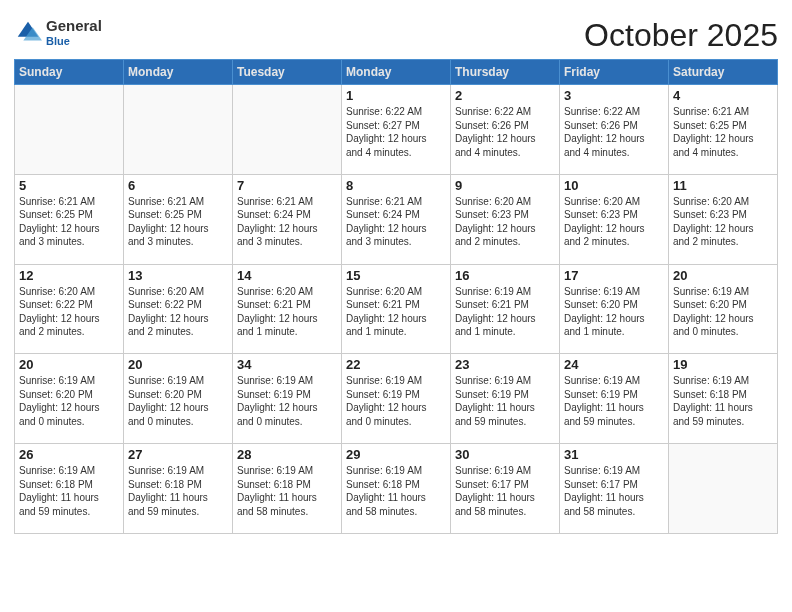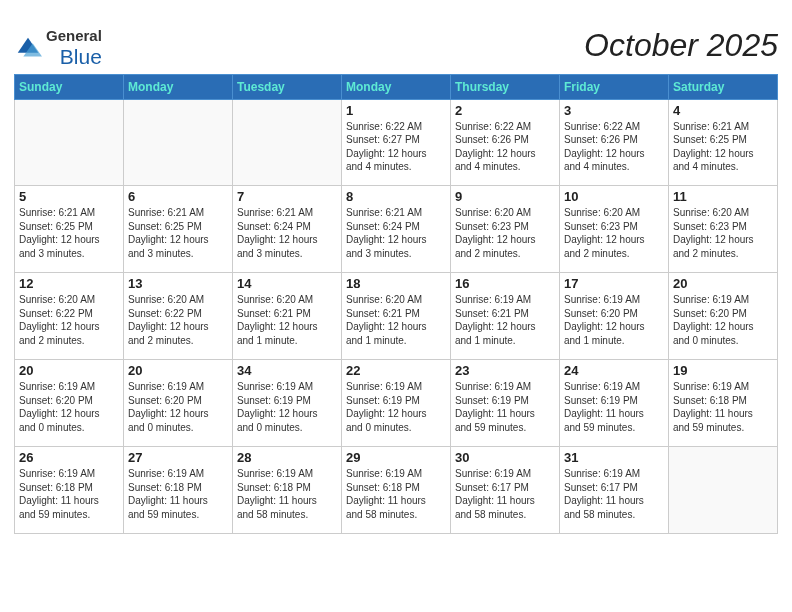--- a/index.html
+++ b/index.html
@@ -8,21 +8,21 @@
       height: 612px;
       font-family: Arial, sans-serif;
       background: #fff;
       overflow: hidden;
     }
     .page {
       width: 792px;
       height: 544px;
       display: flex;
       flex-direction: column;
-      padding: 28px 14px 10px 14px;
+      padding: 18px 14px 10px 14px;
     }
     .header {
       display: flex;
       justify-content: space-between;
       align-items: flex-start;
       margin-bottom: 6px;
     }
     .logo {
       display: flex;
       align-items: center;
@@ -32,53 +32,51 @@
       display: flex;
       flex-direction: column;
       line-height: 1.1;
     }
     .logo-general {
       font-size: 15px;
       font-weight: bold;
       color: #333;
     }
     .logo-blue {
-      font-size: 21px;
-      font-weight: normal;
+      font-size: 11px;
+      font-weight: bold;
       color: #1a5fa8;
-      text-align: right;
     }
     .logo-icon {
       width: 28px;
       height: 28px;
     }
     .title-block {
       text-align: right;
-      font-style: italic;
     }
     .main-title {
       font-size: 32px;
       font-weight: normal;
       color: #222;
       line-height: 1.1;
     }
     .subtitle {
       font-size: 14px;
       color: #444;
     }
     .calendar {
       flex: 1;
       border: 1px solid #ccc;
       border-collapse: collapse;
       width: 100%;
       table-layout: fixed;
     }
     .calendar th {
       background: #2a6db5;
-      color: #5eead4;
+      color: #e5e5e5;
       font-size: 12px;
       font-weight: bold;
       padding: 5px 4px;
       text-align: left;
       border: 1px solid #4a8fd0;
     }
     .calendar td {
       vertical-align: top;
       border: 1px solid #ccc;
       padding: 3px 4px;
@@ -236,21 +234,21 @@
 and 2 minutes.</div>
           </td>
           <td>
             <span class="day-num">14</span>
             <div class="day-info" style="white-space: pre-line;">Sunrise: 6:20 AM
 Sunset: 6:21 PM
 Daylight: 12 hours
 and 1 minute.</div>
           </td>
           <td>
-            <span class="day-num">18</span>
+            <span class="day-num">15</span>
             <div class="day-info" style="white-space: pre-line;">Sunrise: 6:20 AM
 Sunset: 6:21 PM
 Daylight: 12 hours
 and 1 minute.</div>
           </td>
           <td>
             <span class="day-num">16</span>
             <div class="day-info" style="white-space: pre-line;">Sunrise: 6:19 AM
 Sunset: 6:21 PM
 Daylight: 12 hours

